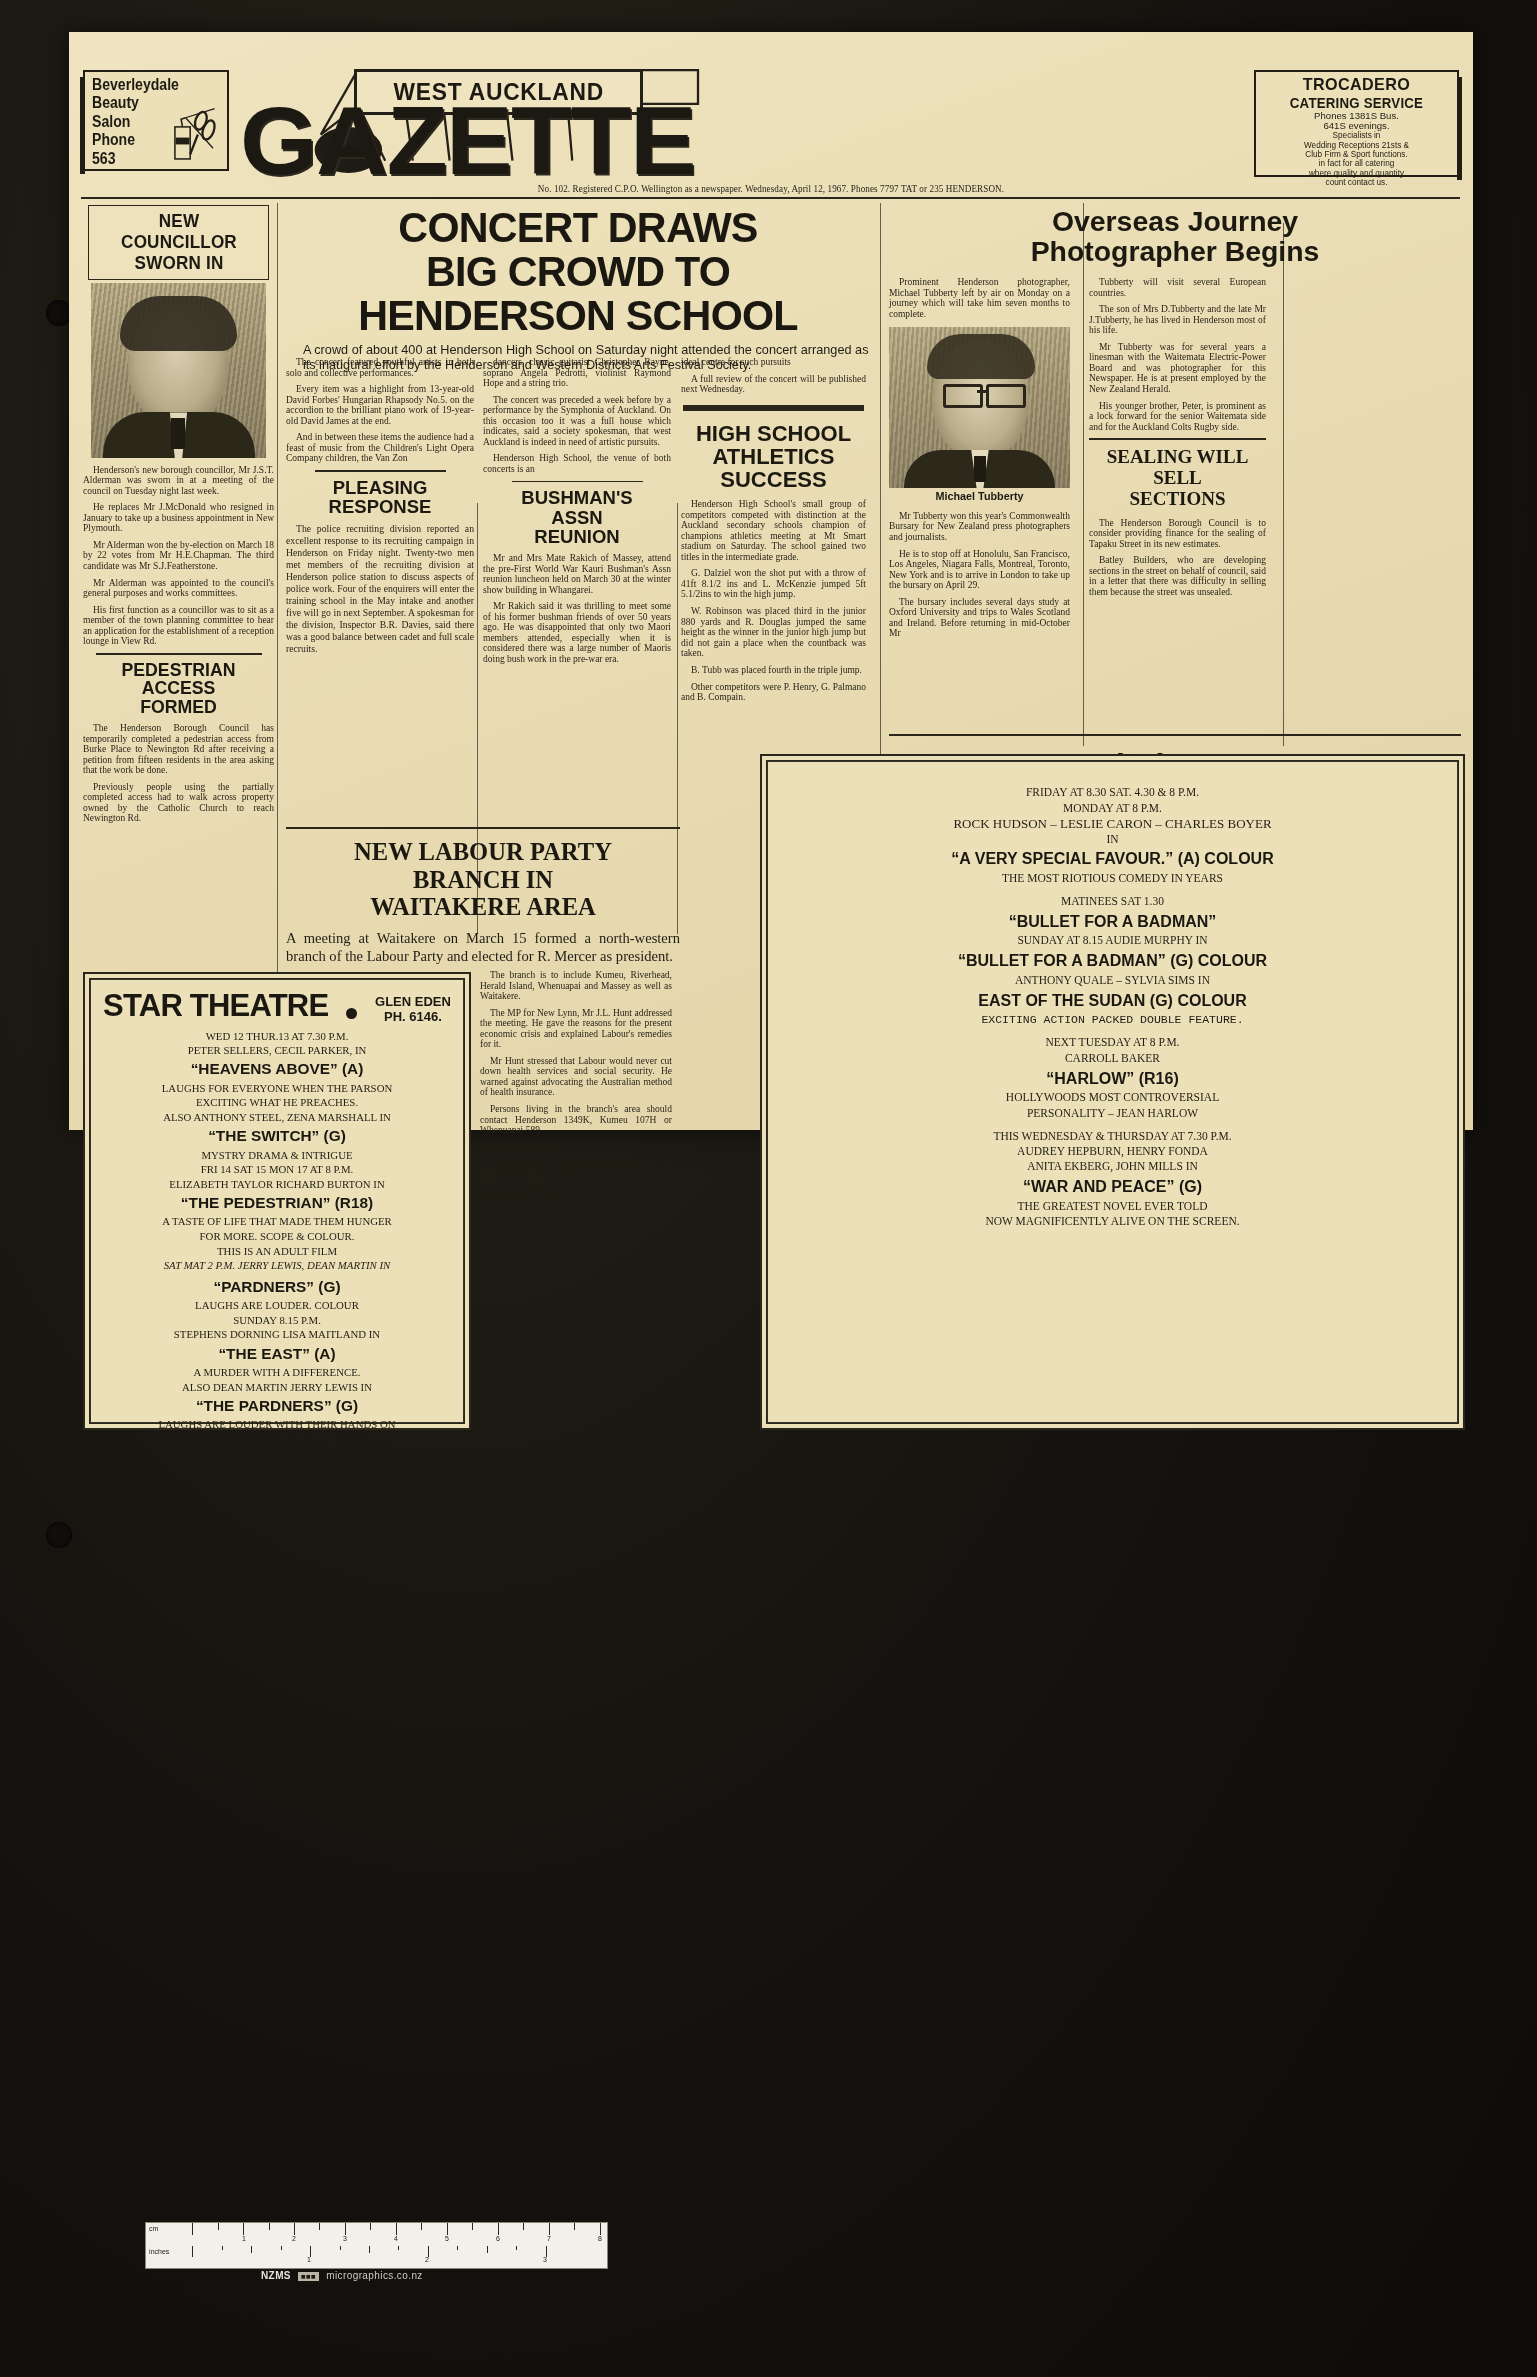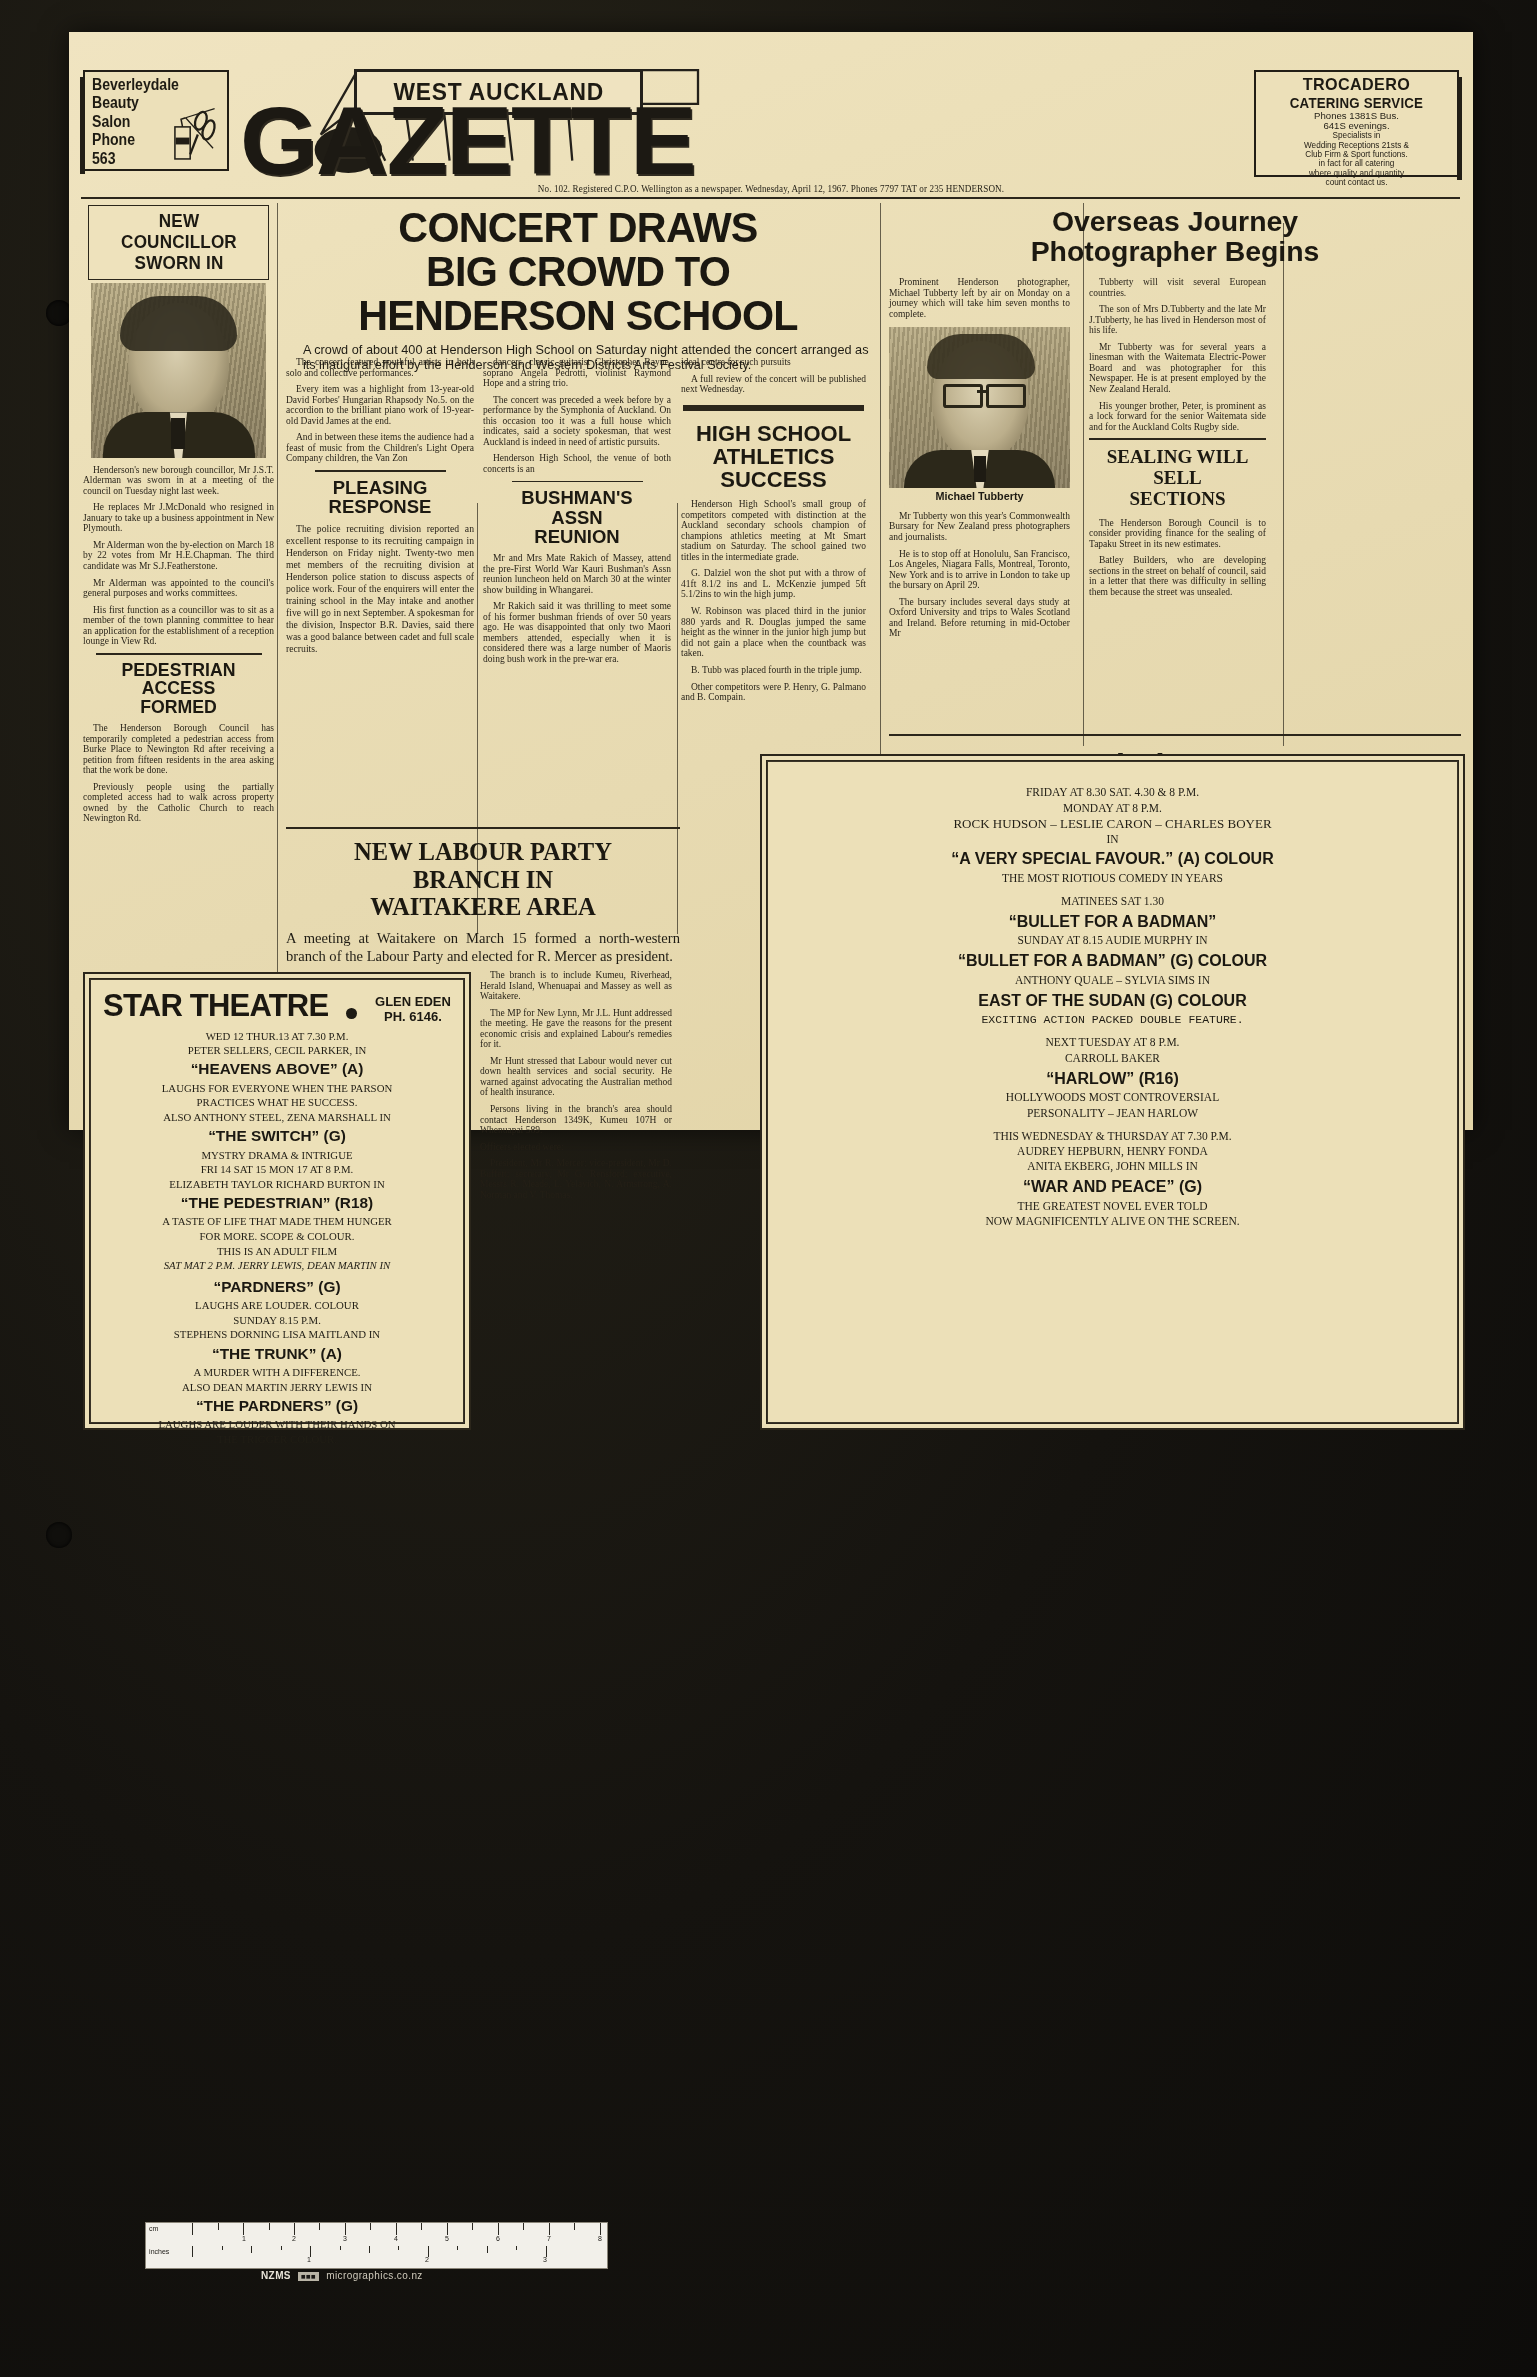--- a/index.html
+++ b/index.html
@@ -442,36 +442,36 @@
           <div style="text-align:left;">
             <div class="ad-big" style="font-size:13px;">GLEN EDEN</div>
             <div class="ad-big" style="font-size:13px;">PH. 6146.</div>
           </div>
         </div>
         <div id="star-lines" style="margin-top:4.6px;">
             <div class="ad-line" style="font-size: 10.8px; line-height: 14.6px; margin-top: 0px; margin-bottom: 0px;">WED 12 THUR.13 AT 7.30 P.M.</div>
             <div class="ad-line" style="font-size: 10.8px; line-height: 14.6px; margin-top: 0px; margin-bottom: 0px;">PETER SELLERS, CECIL PARKER, IN</div>
             <div class="ad-big" style="font-size: 15.4px; line-height: 20px; margin-top: 1.5px; margin-bottom: 1.5px;">“HEAVENS ABOVE” (A)</div>
             <div class="ad-line" style="font-size: 10.8px; line-height: 14.6px; margin-top: 0px; margin-bottom: 0px;">LAUGHS FOR EVERYONE WHEN THE PARSON</div>
-            <div class="ad-line" style="font-size: 10.8px; line-height: 14.6px; margin-top: 0px; margin-bottom: 0px;">PRACTICES WHAT HE SUCCESS.</div>
+            <div class="ad-line" style="font-size: 10.8px; line-height: 14.6px; margin-top: 0px; margin-bottom: 0px;">EXCITING WHAT HE PREACHES.</div>
             <div class="ad-line" style="font-size: 10.8px; line-height: 14.6px; margin-top: 0px; margin-bottom: 0px;">ALSO ANTHONY STEEL, ZENA MARSHALL IN</div>
             <div class="ad-big" style="font-size: 15.4px; line-height: 20px; margin-top: 1.5px; margin-bottom: 1.5px;">“THE SWITCH” (G)</div>
             <div class="ad-line" style="font-size: 10.8px; line-height: 14.6px; margin-top: 0px; margin-bottom: 0px;">MYSTRY DRAMA &amp; INTRIGUE</div>
             <div class="ad-line" style="font-size: 10.8px; line-height: 14.6px; margin-top: 0px; margin-bottom: 0px;">FRI 14 SAT 15 MON 17 AT 8 P.M.</div>
             <div class="ad-line" style="font-size: 10.8px; line-height: 14.6px; margin-top: 0px; margin-bottom: 0px;">ELIZABETH TAYLOR RICHARD BURTON IN</div>
             <div class="ad-big" style="font-size: 15.4px; line-height: 20px; margin-top: 1.5px; margin-bottom: 1.5px;">“THE PEDESTRIAN” (R18)</div>
             <div class="ad-line" style="font-size: 10.8px; line-height: 14.6px; margin-top: 0px; margin-bottom: 0px;">A TASTE OF LIFE THAT MADE THEM HUNGER</div>
             <div class="ad-line" style="font-size: 10.8px; line-height: 14.6px; margin-top: 0px; margin-bottom: 0px;">FOR MORE.  SCOPE &amp; COLOUR.</div>
             <div class="ad-line" style="font-size: 10.8px; line-height: 14.6px; margin-top: 0px; margin-bottom: 0px;">THIS IS AN ADULT FILM</div>
             <div class="ad-line" style="font-size: 10.8px; line-height: 14.6px; margin-top: 0px; margin-bottom: 4px; font-style: italic;">SAT MAT 2 P.M. JERRY LEWIS, DEAN MARTIN IN</div>
             <div class="ad-big" style="font-size: 15.4px; line-height: 20px; margin-top: 1.5px; margin-bottom: 1.5px;">“PARDNERS” (G)</div>
             <div class="ad-line" style="font-size: 10.8px; line-height: 14.6px; margin-top: 0px; margin-bottom: 0px;">LAUGHS ARE LOUDER. COLOUR</div>
             <div class="ad-line" style="font-size: 10.8px; line-height: 14.6px; margin-top: 0px; margin-bottom: 0px;">SUNDAY 8.15 P.M.</div>
             <div class="ad-line" style="font-size: 10.8px; line-height: 14.6px; margin-top: 0px; margin-bottom: 0px;">STEPHENS DORNING  LISA MAITLAND IN</div>
-            <div class="ad-big" style="font-size: 15.4px; line-height: 20px; margin-top: 1.5px; margin-bottom: 1.5px;">“THE TRUNK” (A)</div>
+            <div class="ad-big" style="font-size: 15.4px; line-height: 20px; margin-top: 1.5px; margin-bottom: 1.5px;">“THE EAST” (A)</div>
             <div class="ad-line" style="font-size: 10.8px; line-height: 14.6px; margin-top: 0px; margin-bottom: 0px;">A MURDER WITH A DIFFERENCE.</div>
             <div class="ad-line" style="font-size: 10.8px; line-height: 14.6px; margin-top: 0px; margin-bottom: 0px;">ALSO DEAN MARTIN JERRY LEWIS IN</div>
             <div class="ad-big" style="font-size: 15.4px; line-height: 20px; margin-top: 1.5px; margin-bottom: 1.5px;">“THE PARDNERS” (G)</div>
             <div class="ad-line" style="font-size: 10.8px; line-height: 14.6px; margin-top: 0px; margin-bottom: 0px;">LAUGHS ARE LOUDER WITH THEIR HANDS ON</div>
             <div class="ad-line" style="font-size: 10.8px; line-height: 14.6px; margin-top: 0px; margin-bottom: 0px;">THE TRIGGER   COLOUR.</div>
           </div>
       </div>
     </div>
 
     <div class="ornate" style="position:absolute;left:677px;top:551px;width:701px;height:672px;">

